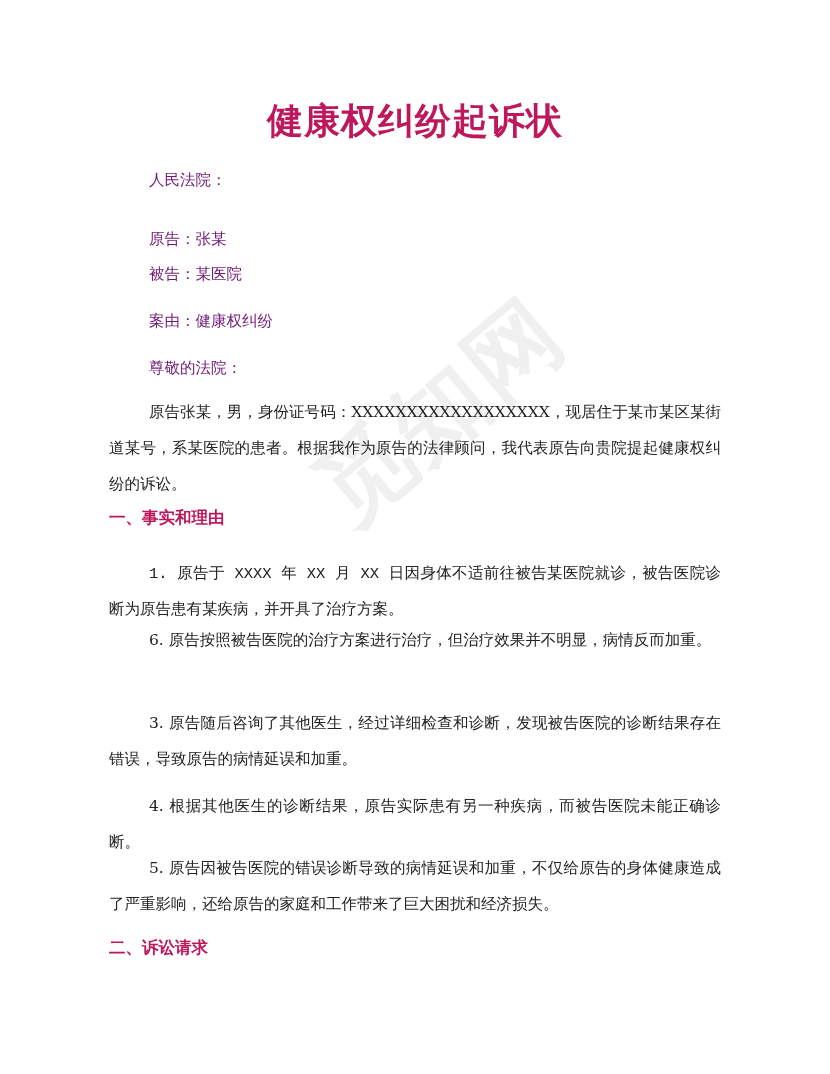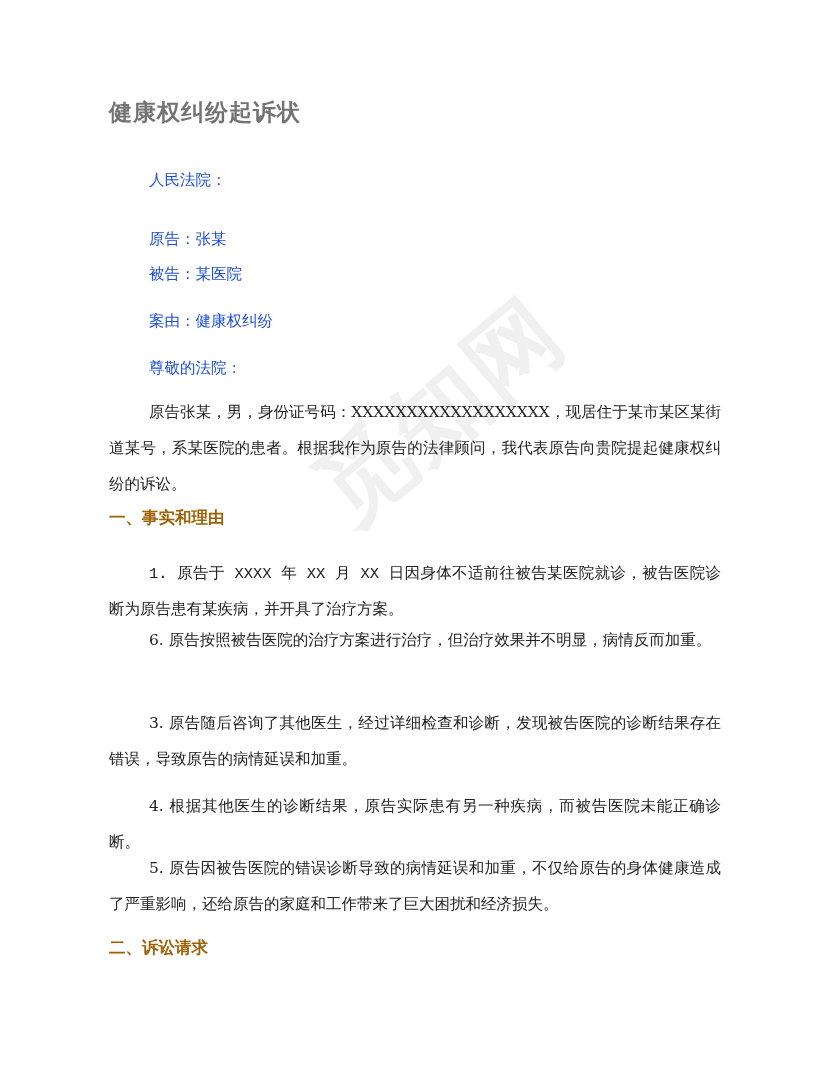--- a/index.html
+++ b/index.html
@@ -44,42 +44,42 @@
     left: 109px;
     top: 0;
     width: 612px;
     z-index: 1;
   }
   .title {
     position: absolute;
     top: 97px;
     left: 0;
     width: 612px;
-    text-align: left;
+    text-align: center;
     font-family: "DejaVu Sans", sans-serif;
     font-weight: bold;
-    font-size: 23px;
+    font-size: 36px;
     letter-spacing: 1px;
-    color: #737373;
+    color: #be185d;
   }
   .line {
     position: absolute;
     left: 0;
     font-size: 15.5px;
     white-space: nowrap;
-    color: #1d4ed8;
+    color: #701a75;
   }
   .indent { left: 40px; }
   .heading {
     position: absolute;
     left: 0;
     font-family: "DejaVu Sans", sans-serif;
     font-weight: bold;
     font-size: 16.5px;
-    color: #a16207;
+    color: #be185d;
   }
   .para {
     position: absolute;
     left: 0;
     width: 612px;
     font-size: 15.5px;
     line-height: 36px;
     color: #222;
     text-indent: 40px;
     text-align: justify;

